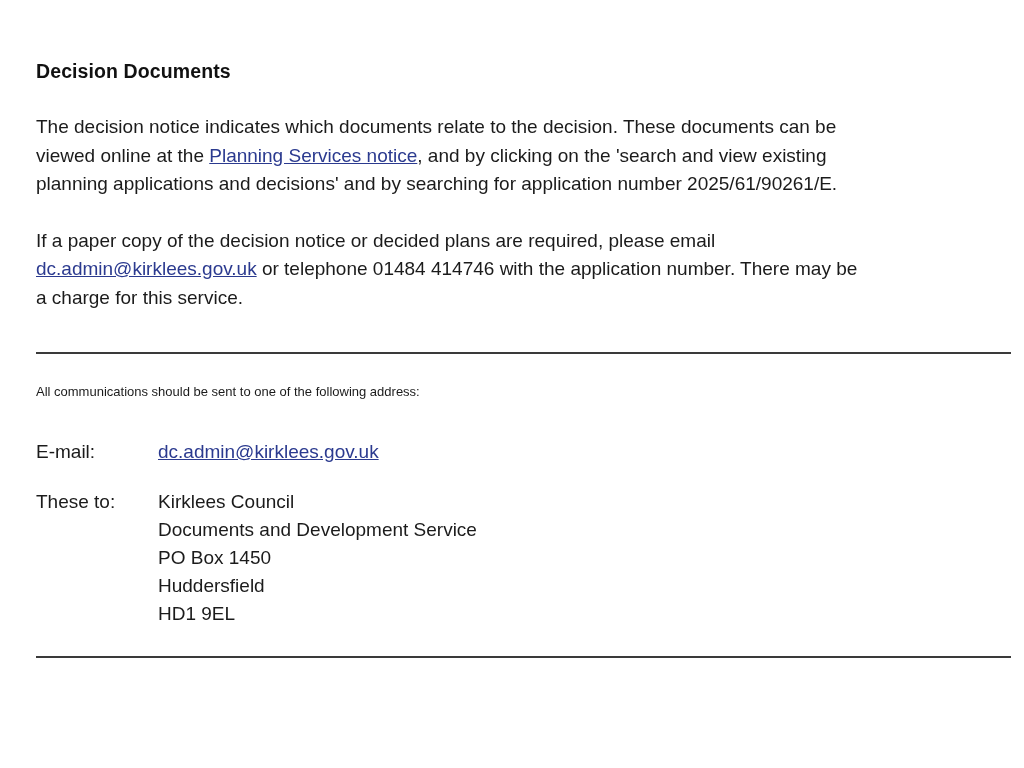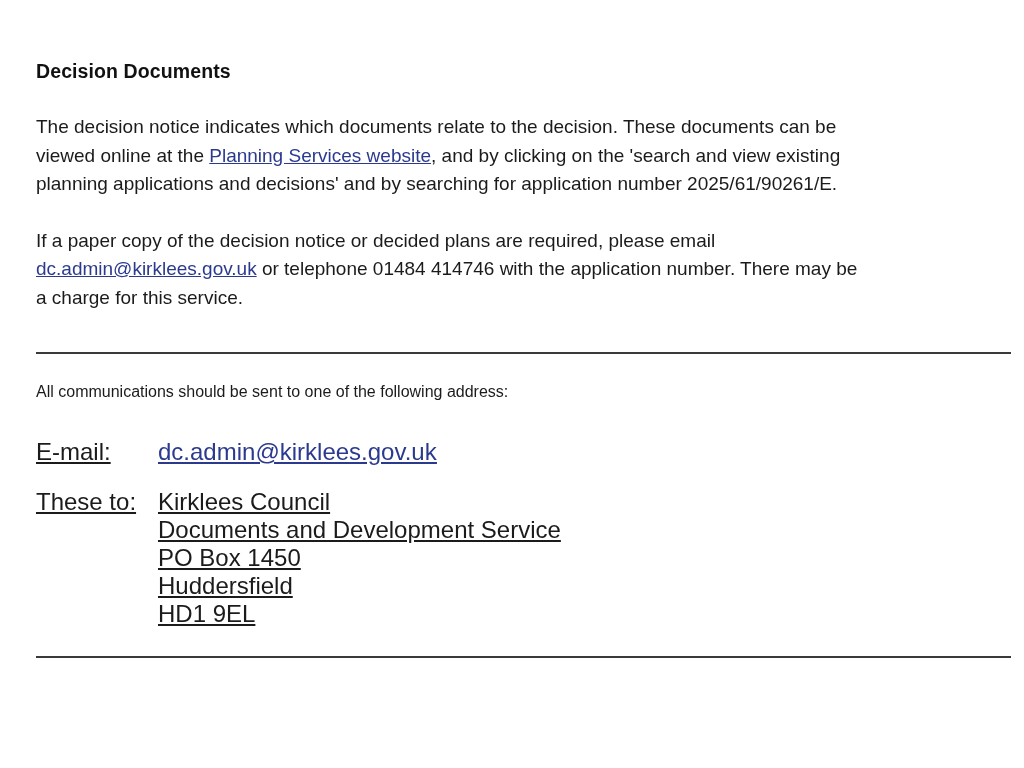--- a/index.html
+++ b/index.html
@@ -46,28 +46,27 @@
     color: #2b3a8f;
     text-decoration: underline;
   }
   .rule {
     border: none;
     border-top: 2px solid #3a3a3a;
     margin: 16px 0 24px 0;
     width: 975px;
   }
   .comm-line {
-    font-size: 16px;
+    font-size: 13px;
     line-height: 28px;
     margin: 0 0 32px 0;
   }
   .addr-block {
-    font-size: 24px;
+    font-size: 19px;
     line-height: 28px;
-    text-decoration: underline;
   }
   .addr-row {
     display: flex;
     align-items: flex-start;
     margin-bottom: 22px;
   }
   .addr-label {
     width: 122px;
     flex: 0 0 122px;
   }
@@ -81,21 +80,21 @@
     margin: 28px 0 0 0;
   }
 </style>
 </head>
 <body>
 
 <div class="page">
 
   <h1 class="doc-heading">Decision Documents</h1>
 
-  <p class="para"><span>The decision notice indicates which documents relate to the decision.  These documents can be viewed online at the </span><a class="doclink" href="#">Planning Services website</a><span>, and by clicking on the 'search and view existing planning applications and decisions' and by searching for application number 2025/61/90261/E.</span></p>
+  <p class="para"><span>The decision notice indicates which documents relate to the decision.  These documents can be viewed online at the </span><a class="doclink" href="#">Planning Services notice</a><span>, and by clicking on the 'search and view existing planning applications and decisions' and by searching for application number 2025/61/90261/E.</span></p>
 
   <p class="para tight"><span>If a paper copy of the decision notice or decided plans are required, please email </span><a class="maillink" href="#">dc.admin@kirklees.gov.uk</a><span> or telephone 01484 414746 with the application number. There may be a charge for this service.</span></p>
 
   <hr class="rule">
 
   <p class="comm-line">All communications should be sent to one of the following address:</p>
 
   <div class="addr-block">
 
     <div class="addr-row">

